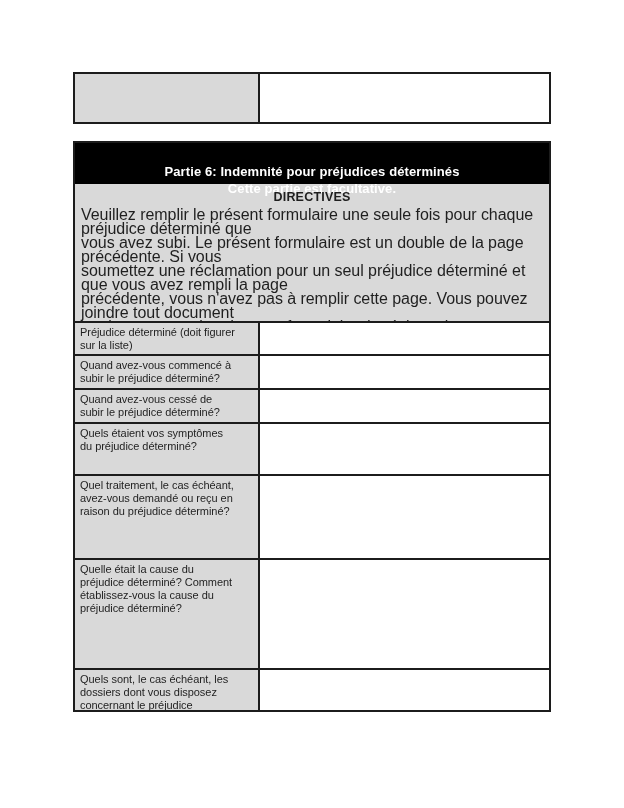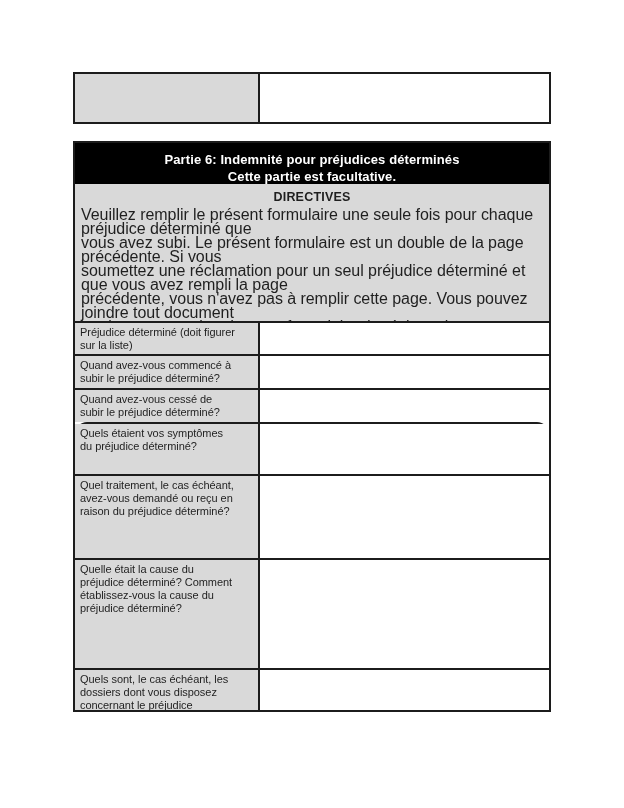--- a/index.html
+++ b/index.html
@@ -44,21 +44,21 @@
     background: #ffffff;
   }
   .part-header {
     height: 41px;
     background: var(--header-bg);
     color: var(--header-text);
     text-align: center;
     font-weight: bold;
     font-size: 13px;
     line-height: 17px;
-    padding-top: 8px;
+    padding-top: 20px;
     letter-spacing: 0.1px;
   }
   .directives {
     height: 137px;
     background: var(--cell-shade);
     overflow: hidden;
   }
   .directives-heading {
     text-align: center;
     font-weight: bold;
@@ -85,21 +85,21 @@
     line-height: 13px;
     padding: 3px 4px 15px 5px;
     white-space: pre-line;
     overflow: hidden;
     letter-spacing: -0.05px;
   }
   .acell { flex: 1; background: #ffffff; }
   .row-h0 { height: 33px; }
   .row-h1 { height: 34px; }
   .row-h2 { height: 34px; }
-  .row-h3 { height: 52px; border-radius: 12px; }
+  .row-h3 { height: 52px; }
   .row-h4 { height: 84px; }
   .row-h5 { height: 110px; }
   .row-h6 { height: 42px; border-bottom: 0; }
 </style>
 </head>
 <body>
 
 <div class="page">
 
   <div class="top-table">

